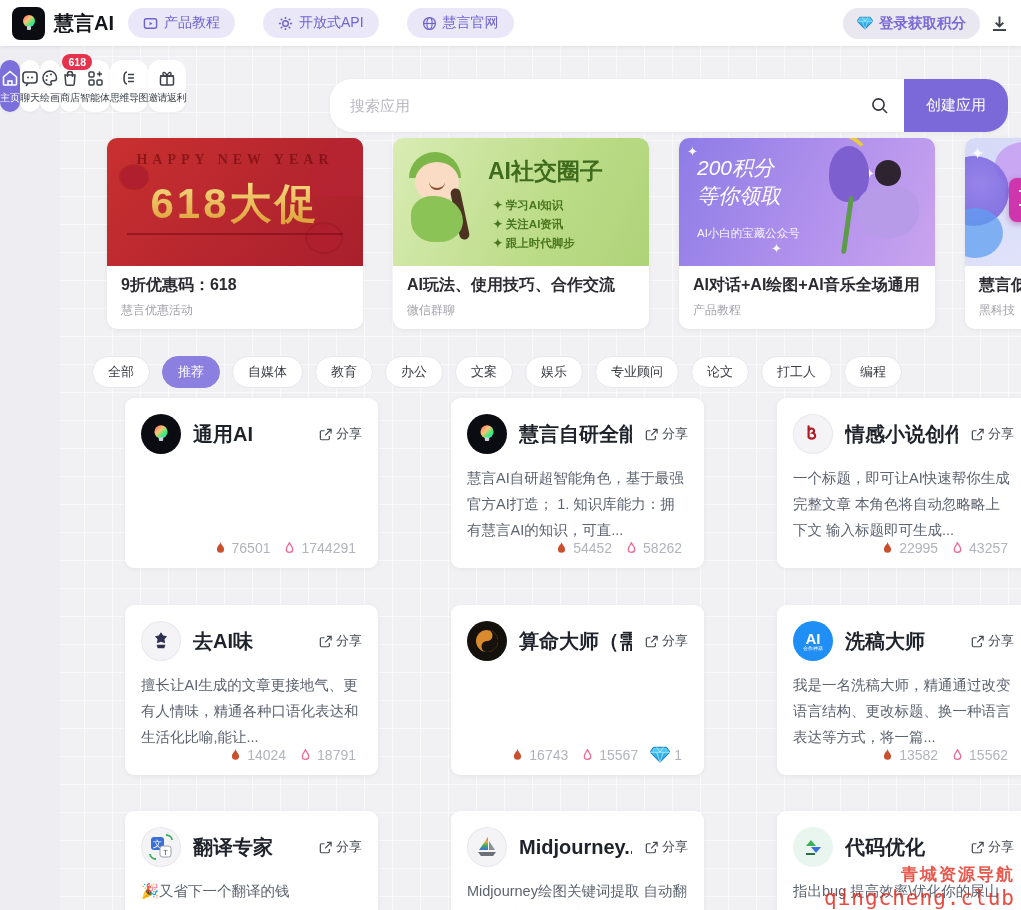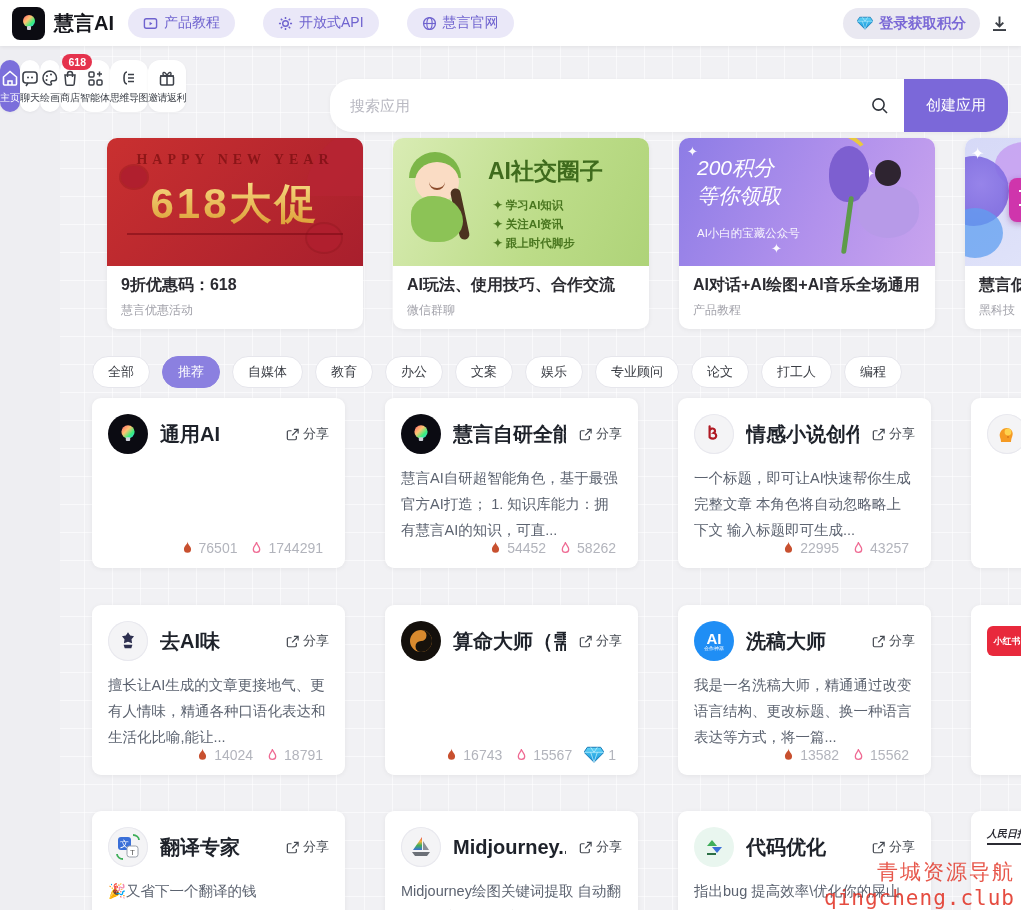--- a/index.html
+++ b/index.html
@@ -96,40 +96,40 @@
   .tabs{display:flex;gap:12px;margin-top:27px;align-items:center;}
   .tab{background:#fff;border:1px solid #e6e6ec;color:#3a3d44;font-size:13px;padding:6px 15px;
     border-radius:16px;cursor:pointer;white-space:nowrap;}
   .tab.active{background:#8b80e0;border-color:#8b80e0;color:#fff;}
   
   .grid-row{display:flex;gap:40px;width:1300px;}
   .grid-row.r1{margin-top:10px;}
   .grid-row.r2{margin-top:37px;}
   .grid-row.r3{margin-top:36px;}
   .card{position:relative;width:253px;height:170px;flex:none;background:#fff;border-radius:9px;
-    box-shadow:0 1px 5px rgba(0,0,0,.06);padding:16px 16px 12px;cursor:pointer;}
+    box-shadow:0 1px 5px rgba(0,0,0,.06);padding:16px 16px 12px;cursor:pointer;margin-left:33px;}
   .card-head{display:flex;align-items:center;gap:12px;}
   .app-icon{width:40px;height:40px;flex:none;border-radius:50%;display:flex;align-items:center;
     justify-content:center;overflow:hidden;}
   .card-title{flex:1;font-size:20px;font-weight:800;color:#1e222a;white-space:nowrap;overflow:hidden;}
   .share{display:flex;align-items:center;gap:3px;color:#454a52;font-size:13px;flex:none;cursor:pointer;}
   .card-desc{margin-top:12px;font-size:14.5px;color:#5c6370;line-height:1.78;
     display:-webkit-box;-webkit-line-clamp:3;-webkit-box-orient:vertical;overflow:hidden;}
   .card-stats{position:absolute;right:14px;bottom:12px;display:flex;align-items:center;gap:4px;
     font-size:14px;color:#b2b4bc;}
   .card-stats .n{margin-right:8px;}
   .ic-dark-circle{background:#0b0b12;}
   .ic-plain{background:#f4f4f6;box-shadow:inset 0 0 0 1px #e8e8ee;}
   .ic-blue{background:#1f8ef5;color:#fff;font-weight:800;font-size:15px;flex-direction:column;line-height:1;text-align:right;}
   .ic-red-rect{background:#e8293c;border-radius:8px;color:#fff;font-weight:800;font-size:9px;
     width:40px;height:30px;align-self:flex-start;display:flex;align-items:center;justify-content:center;border-radius:6px;margin-top:5px;}
   .calli{font-family:"Liberation Serif",serif;font-style:italic;font-weight:700;font-size:10px;color:#2b2b33;border-bottom:2px solid #2b2b33;padding-bottom:2px;white-space:nowrap;}
   
   .watermark{position:absolute;right:6px;bottom:0;text-align:right;z-index:50;pointer-events:none;}
-  .watermark .w1{font-size:21px;font-weight:400;color:rgba(225,45,30,.8);letter-spacing:2px;}
+  .watermark .w1{font-size:17px;font-weight:700;color:rgba(225,45,30,.8);letter-spacing:2px;}
   .watermark .w2{font-family:"DejaVu Sans Mono",monospace;font-size:21px;color:rgba(225,45,30,.85);letter-spacing:1px;}
 </style>
 </head>
 <body>
 
 <div class="header">
   <div class="logo-box">
     <svg width="20" height="20" viewBox="0 0 20 20">
       <defs>
           <linearGradient id="rb" x1="0" y1="0" x2="1" y2="1">

